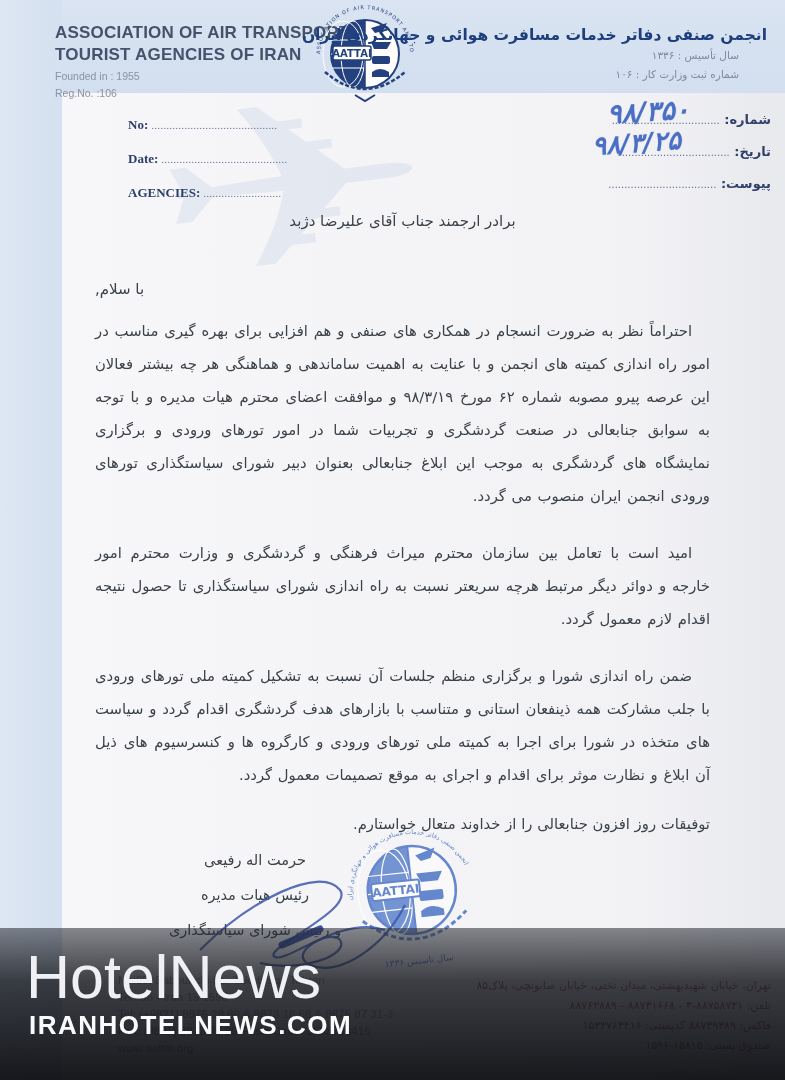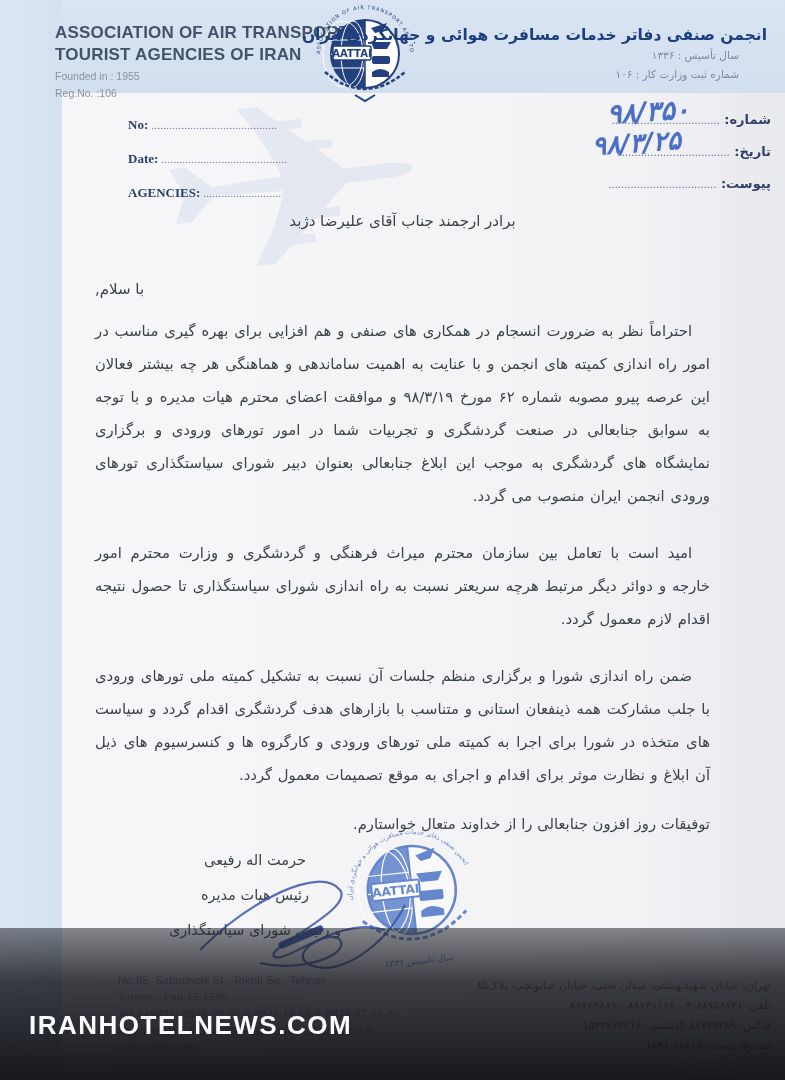--- a/index.html
+++ b/index.html
@@ -189,15 +189,16 @@
   </div>
 
   <div class="foot-fa">
     <div>تهران، خیابان شهیدبهشتی، میدان تختی، خیابان صابونچی، پلاک۸۵</div>
     <div>تلفن: ۸۸۷۵۸۷۳۱-۳ - ۸۸۷۳۱۶۶۸ - ۸۸۷۶۲۸۸۹</div>
     <div>فاکس: ۸۸۷۳۹۳۸۹        کدپستی: ۱۵۳۳۷۶۳۴۱۶</div>
     <div>صندوق پستی: ۱۵۸۱۵-۱۵۹۶</div>
   </div>
 
   <div class="overlay"></div>
+  <div class="brand">HotelNews</div>
   <div class="site">IRANHOTELNEWS.COM</div>
 
 </div>
 
 </body></html>

